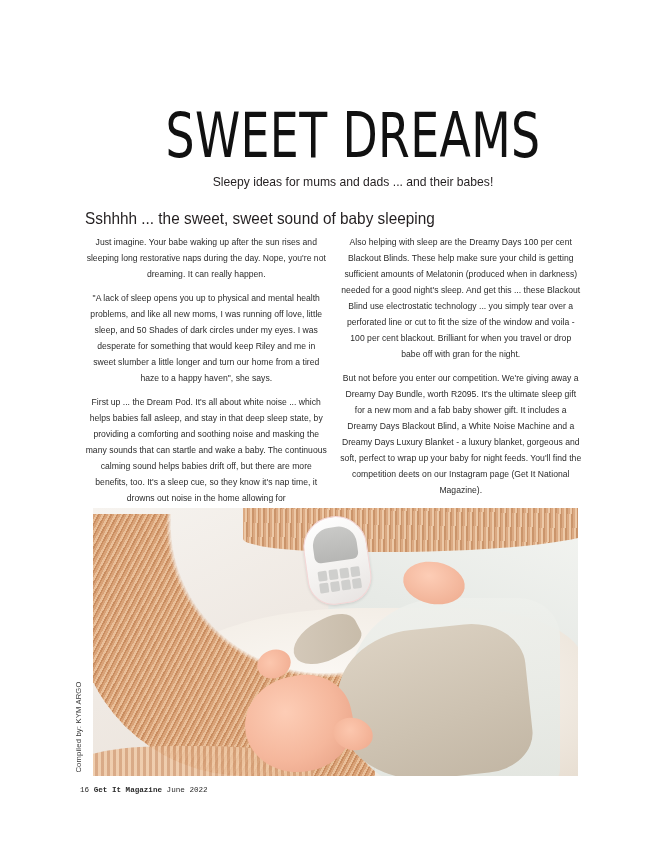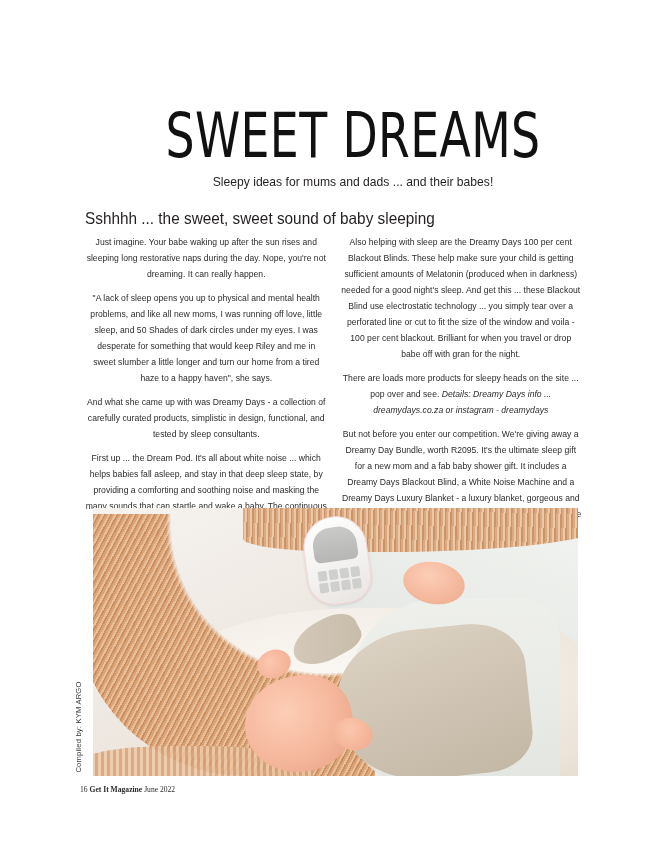--- a/index.html
+++ b/index.html
@@ -273,21 +273,21 @@
     font-size: 7.6px;
     letter-spacing: 0.2px;
     color: #3a3a3a;
   }
 
   
   .footer {
     position: absolute;
     left: 80px;
     top: 785px;
-    font-family: Liberation Serif, serif;
+    font-family: Liberation Mono, monospace;
     font-size: 7.6px;
     line-height: 10px;
     color: #2b2b2b;
     white-space: nowrap;
     text-align: center;
   }
   .footer .num { font-size: 7.6px; }
   .footer .mag { font-weight: bold; }
 </style>
 </head>
@@ -300,27 +300,25 @@
     <div class="subtitle">Sleepy ideas for mums and dads ... and their babes!</div>
   </div>
 
   <div class="deck">Sshhhh ... the sweet, sweet sound of baby sleeping</div>
 
   <div class="columns">
 
     <div class="col">
       <p>Just imagine. Your babe waking up after the sun rises and sleeping long restorative naps during the day. Nope, you're not dreaming. It can really happen.</p>
       <p>"A lack of sleep opens you up to physical and mental health problems, and like all new moms, I was running off love, little sleep, and 50 Shades of dark circles under my eyes. I was desperate for something that would keep Riley and me in sweet slumber a little longer and turn our home from a tired haze to a happy haven", she says.</p>
-      <p>And what she came up with was Dreamy Days - a collection of carefully curated products, simplistic in design, functional, and tested by sleep consultants.</p>
       <p>First up ... the Dream Pod. It's all about white noise ... which helps babies fall asleep, and stay in that deep sleep state, by providing a comforting and soothing noise and masking the many sounds that can startle and wake a baby. The continuous calming sound helps babies drift off, but there are more benefits, too. It's a sleep cue, so they know it's nap time, it drowns out noise in the home allowing for</p>
     </div>
 
     <div class="col">
       <p>Also helping with sleep are the Dreamy Days 100 per cent Blackout Blinds. These help make sure your child is getting sufficient amounts of Melatonin (produced when in darkness) needed for a good night's sleep. And get this ... these Blackout Blind use electrostatic technology ... you simply tear over a perforated line or cut to fit the size of the window and voila - 100 per cent blackout. Brilliant for when you travel or drop babe off with gran for the night.</p>
-      <p><span>There are loads more products for sleepy heads on the site ... pop over and see. </span><em>Details: Dreamy Days info ... dreamydays.co.za or instagram - dreamydays</em></p>
       <p>But not before you enter our competition. We're giving away a Dreamy Day Bundle, worth R2095. It's the ultimate sleep gift for a new mom and a fab baby shower gift. It includes a Dreamy Days Blackout Blind, a White Noise Machine and a Dreamy Days Luxury Blanket - a luxury blanket, gorgeous and soft, perfect to wrap up your baby for night feeds. You'll find the competition deets on our Instagram page (Get It National Magazine).</p>
     </div>
 
   </div>
 
   <div class="photo-wrap">
     <div class="photo">
       <div class="blanket"></div>
       <div class="basket-top"></div>
       <div class="mattress"></div>

